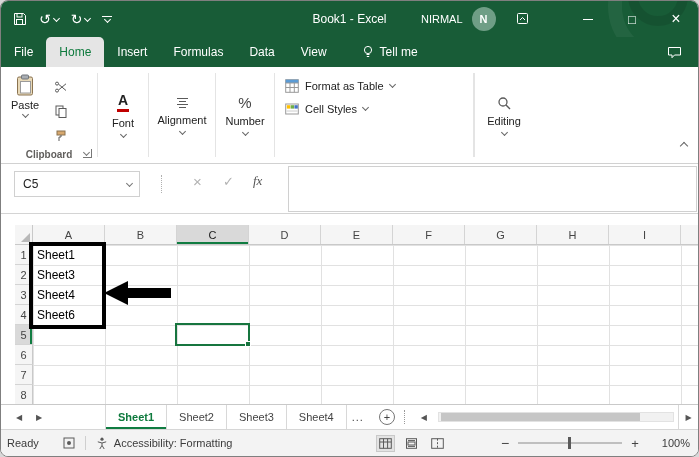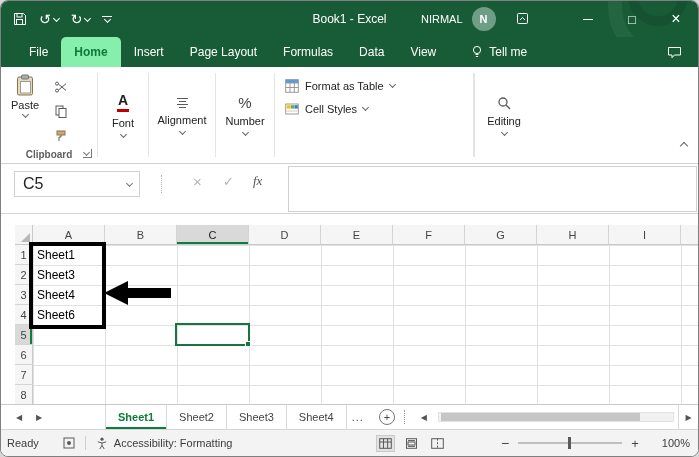--- a/index.html
+++ b/index.html
@@ -29,23 +29,23 @@
             align-items:center; justify-content:center; font-size:11px; font-weight:bold; }
   .extraicon { position:absolute; left:515px; top:11px; display:flex; }
   .winctl { position:absolute; right:0; top:0; height:36px; display:flex; }
   .wbtn { width:44px; height:36px; display:flex; align-items:center; justify-content:center; color:#fff;
           font-size:13px; }
   .minbar { width:10px; height:1px; background:#fff; }
   .wclose { font-size:16px; }
 
   
   .tabrow { position:absolute; top:36px; left:0; right:0; height:30px; background:#185C37; display:flex;
-            align-items:flex-end; padding-left:15px; }
+            align-items:flex-end; padding-left:0; }
   .tab { height:30px; padding:0 13px; display:flex; align-items:center; font-size:12px; color:#fff; }
-  .tab.active { background:#86efac; color:#0E7A3D; border-radius:5px 5px 0 0; font-weight:700;margin-top:16px; }
+  .tab.active { background:#e5e5e5; color:#0E7A3D; border-radius:5px 5px 0 0; font-weight:400;margin-top:16px; }
   .tellme { display:flex; align-items:center; gap:6px; margin-left:22px; height:30px; font-size:12px; color:#fff; }
   .commentbtn { margin-left:auto; margin-right:16px; height:30px; display:flex; align-items:center; }
 
   
   .ribbon { position:absolute; top:66px; left:0; right:0; height:97px; background:#fff;
             border-bottom:1px solid #d1d1d1; display:flex; }
   .vsep { width:1px; background:#e4e4e4; margin:6px 0; }
   .grp-clip { width:96px; position:relative; }
   .paste { position:absolute; left:10px; top:7px; display:flex; flex-direction:column; align-items:center;
            gap:3px; font-size:11px; color:#222; }
@@ -61,21 +61,21 @@
            padding:0 1px; }
   .pct { font-size:15px; color:#444; line-height:1; }
   .styles { width:198px; position:relative; padding:7px 0 0 10px; }
   .srow { display:flex; align-items:center; gap:6px; height:23px; font-size:11px; color:#222; }
   .collapse { position:absolute; right:11px; bottom:10px; color:#666; }
 
   
   .fbar { position:absolute; top:163px; left:0; right:0; height:50px; background:#fff;
           border-bottom:1px solid #d4d4d4; }
   .namebox { position:absolute; left:13px; top:7px; width:126px; height:26px; border:1px solid #d0d0d0;
-             display:flex; align-items:center; font-size:16px; color:#222; background:#fff; }
+             display:flex; align-items:center; font-size:12px; color:#222; background:#fff; }
   .namebox .val { flex:1; padding-left:8px; }
   .nbchev { width:20px; display:flex; justify-content:center; color:#777; }
   .fsep { position:absolute; left:160px; top:11px; height:18px; border-left:1px dotted #b0b0b0; }
   .fxx { position:absolute; left:192px; top:9px; font-size:15px; color:#b2b2b2; }
   .fxc { position:absolute; left:222px; top:10px; font-size:13px; color:#b2b2b2; }
   .fxf { position:absolute; left:252px; top:9px; font-size:13px; color:#555; font-style:italic;
          font-family:"Liberation Serif","DejaVu Serif",serif; }
   .finput { position:absolute; left:287px; right:1px; top:2px; height:46px; border:1px solid #d0d0d0;
             background:#fff; }
 
@@ -192,21 +192,20 @@
       <div class="wbtn wclose">
           <span>×</span>
         </div>
     </div>
   </div>
 
   <div class="tabrow">
     <div class="tab">File</div>
     <div class="tab active">Home</div>
     <div class="tab">Insert</div>
-    <div class="tab">Page Layout</div>
     <div class="tab">Formulas</div>
     <div class="tab">Data</div>
     <div class="tab">View</div>
     <div class="tellme">
       <svg width="12" height="14" viewBox="0 0 12 14">
           <circle cx="6" cy="5" r="3.6" fill="none" stroke="#fff"></circle>
           <path d="M4.5 9.5 h3 M4.8 11.5 h2.4" stroke="#fff"></path>
         </svg>
       <span>Tell me</span>
     </div>

